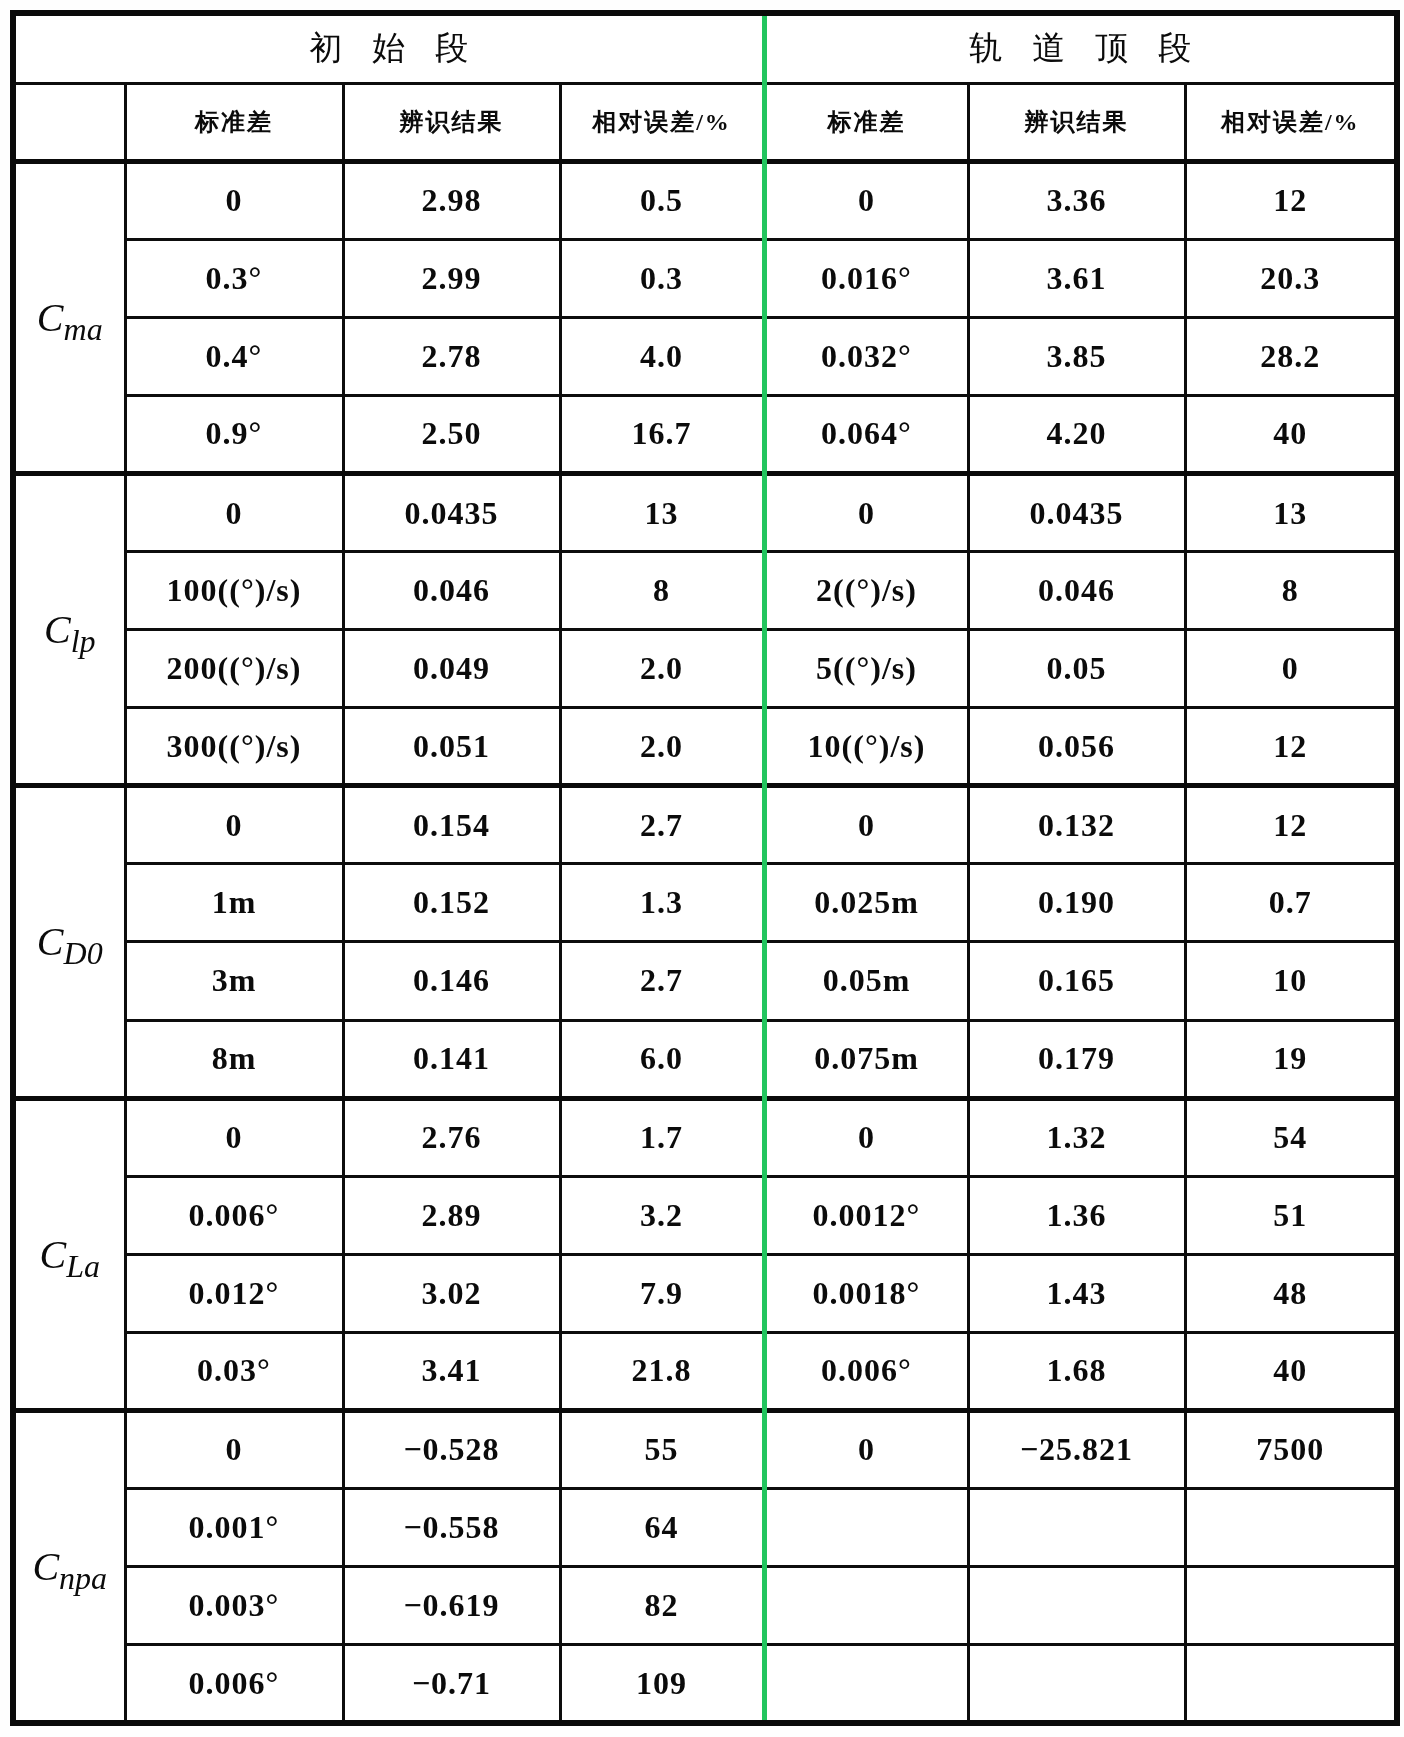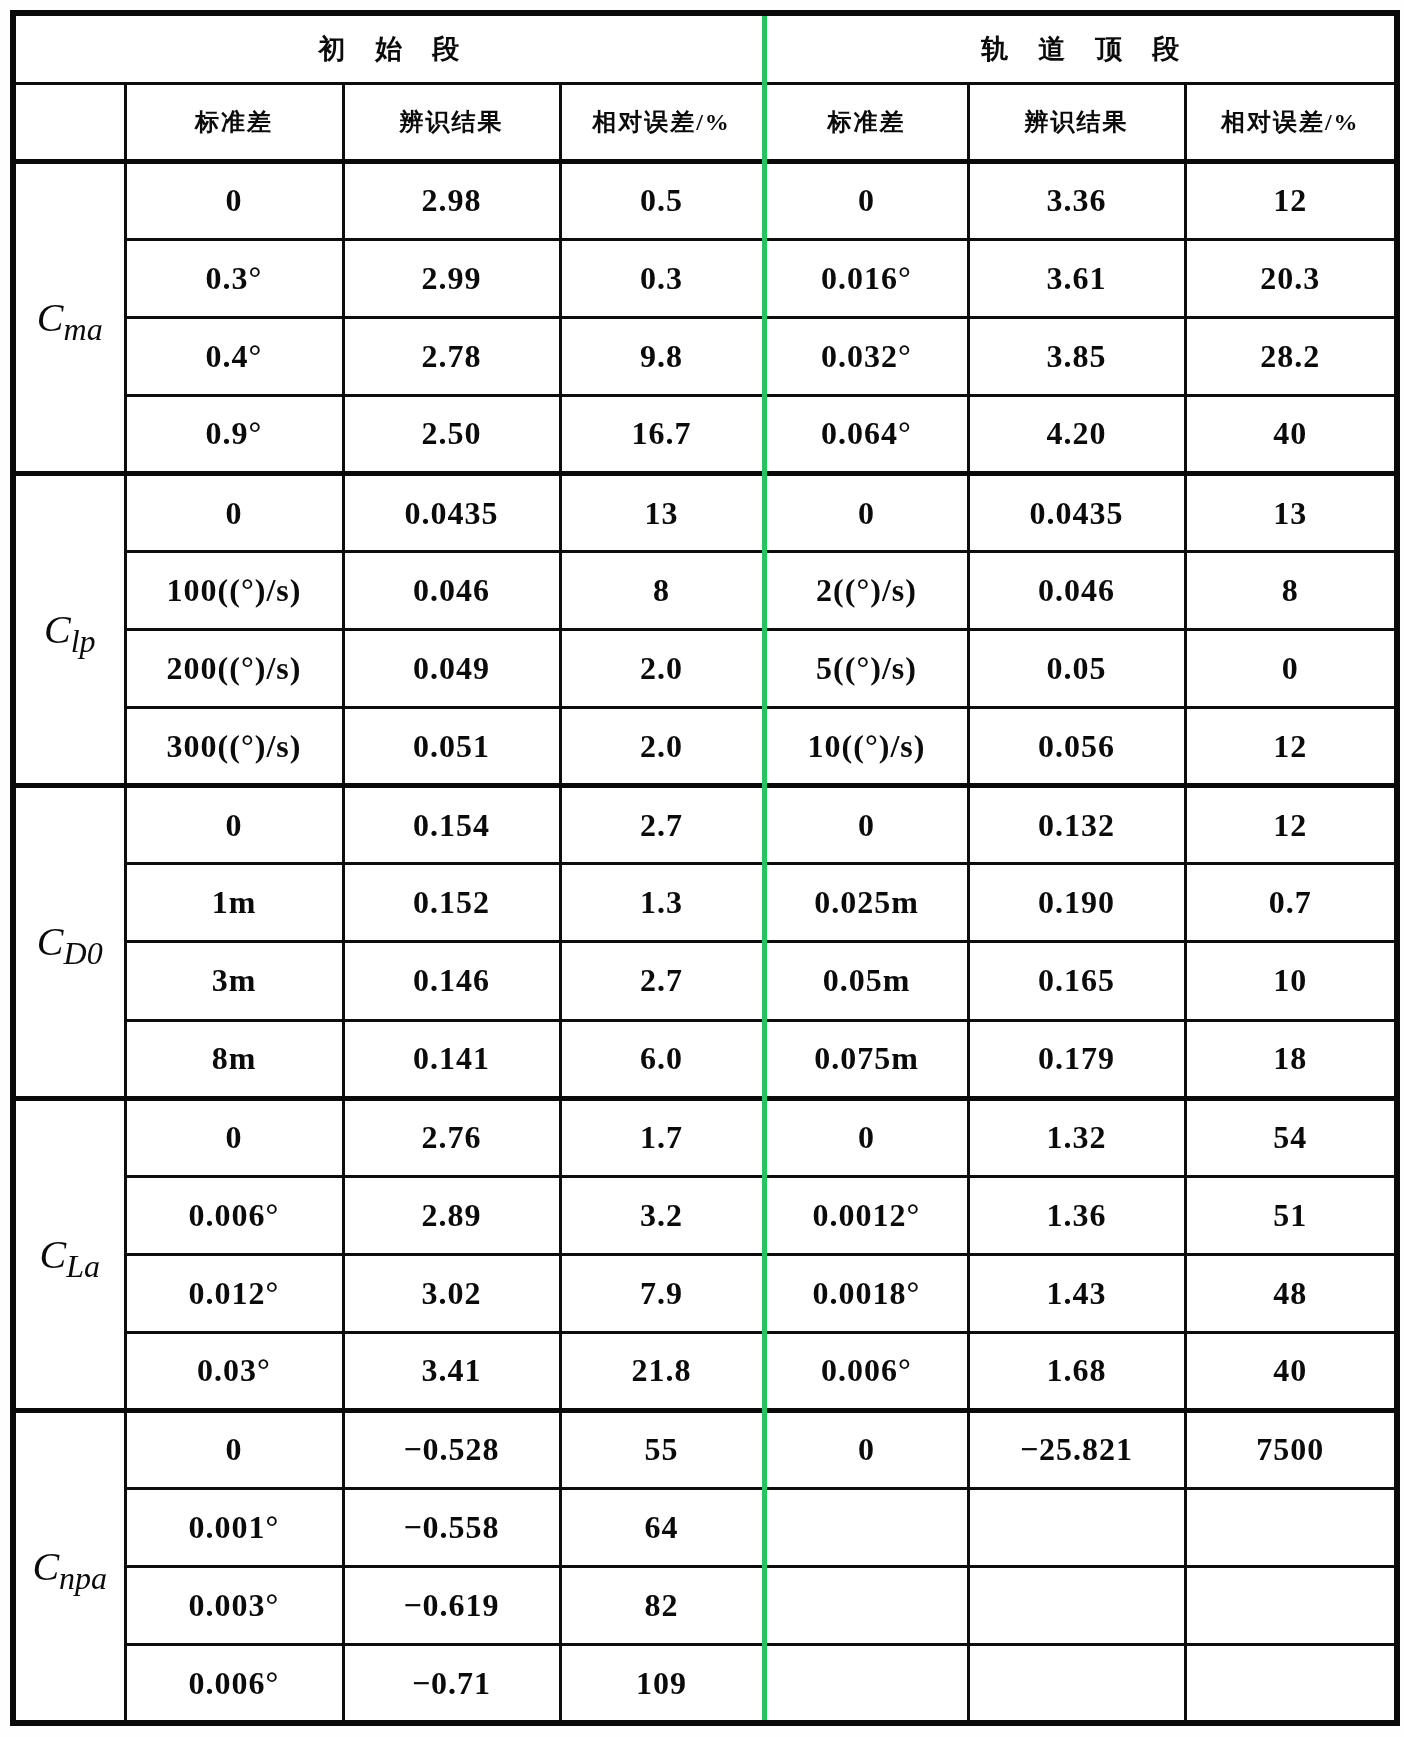--- a/index.html
+++ b/index.html
@@ -32,22 +32,22 @@
     padding: 0;
   }
   
   td.thickL { border-left: 5px solid #22c55e; }
   
   tr.gs td { border-top: 5px solid #0a0a0a; }
   tr.h1 { height: 70px; }
   tr.h2 { height: 78px; }
   tr.dr { height: 78px; }
   td.sec {
-    font-size: 27px;
-    font-weight: 700;
+    font-size: 33px;
+    font-weight: 400;
     letter-spacing: 30px;
     text-indent: 30px;
   }
   td.ch {
     font-size: 24px;
     font-weight: 700;
     letter-spacing: 2px;
   }
   td.num {
     font-size: 32px;
@@ -108,21 +108,21 @@
         <td class="num">0.3°</td>
         <td class="num">2.99</td>
         <td class="num">0.3</td>
         <td class="num thickL">0.016°</td>
         <td class="num">3.61</td>
         <td class="num">20.3</td>
       </tr>
       <tr class="dr">
         <td class="num">0.4°</td>
         <td class="num">2.78</td>
-        <td class="num">9.8</td>
+        <td class="num">4.0</td>
         <td class="num thickL">0.032°</td>
         <td class="num">3.85</td>
         <td class="num">28.2</td>
       </tr>
       <tr class="dr">
         <td class="num">0.9°</td>
         <td class="num">2.50</td>
         <td class="num">16.7</td>
         <td class="num thickL">0.064°</td>
         <td class="num">4.20</td>
@@ -187,21 +187,21 @@
         <td class="num thickL">0.05m</td>
         <td class="num">0.165</td>
         <td class="num">10</td>
       </tr>
       <tr class="dr">
         <td class="num">8m</td>
         <td class="num">0.141</td>
         <td class="num">6.0</td>
         <td class="num thickL">0.075m</td>
         <td class="num">0.179</td>
-        <td class="num">18</td>
+        <td class="num">19</td>
       </tr>
 
       <tr class="dr gs">
         <td class="lbl" rowspan="4"><span>C</span><sub>La</sub></td>
         <td class="num">0</td>
         <td class="num">2.76</td>
         <td class="num">1.7</td>
         <td class="num thickL">0</td>
         <td class="num">1.32</td>
         <td class="num">54</td>

